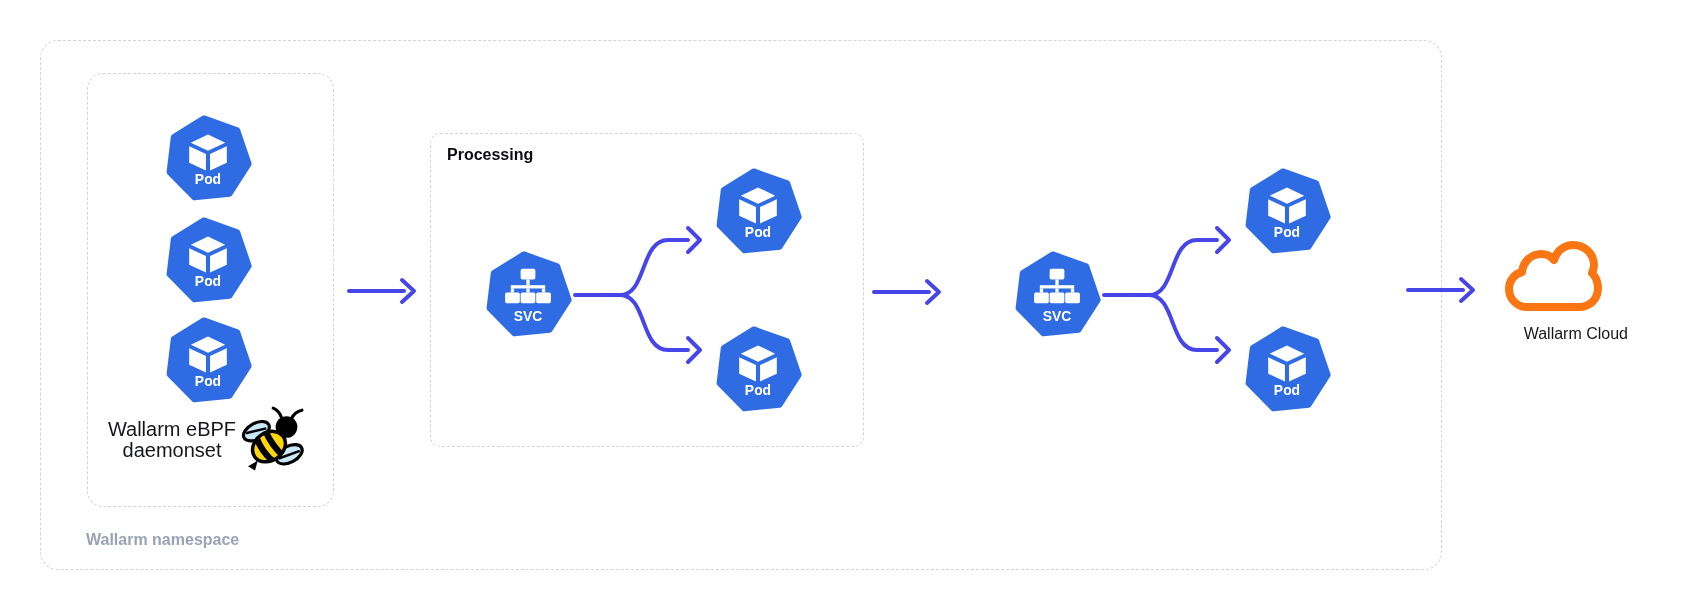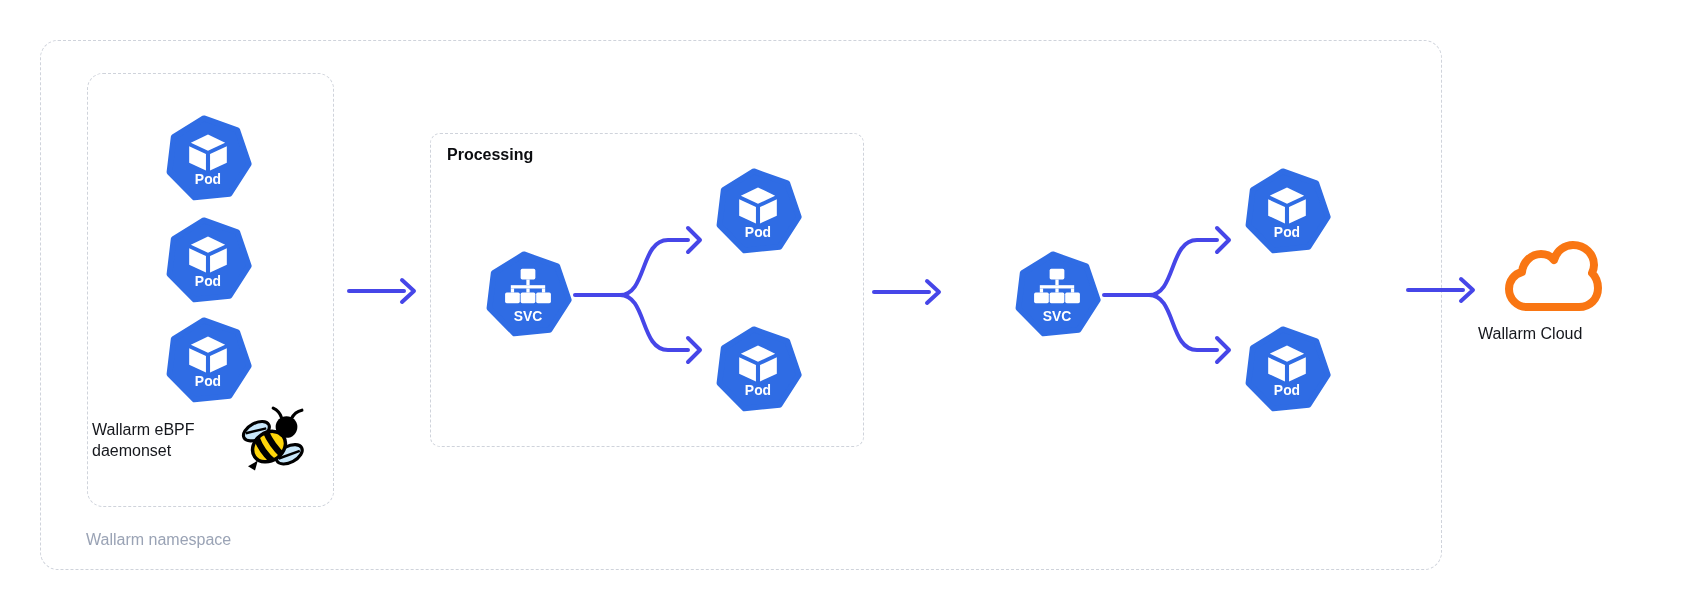--- a/index.html
+++ b/index.html
@@ -6,29 +6,29 @@
   #canvas{
     position:relative;width:1690px;height:616px;background:#ffffff;overflow:hidden;
     font-family:"Liberation Sans",sans-serif;
   }
   .dashbox{position:absolute;border:1.5px dashed #cfd3db;background:transparent;}
   .outer{left:40px;top:40px;width:1400px;height:528px;border-radius:18px;}
   .inner{left:87px;top:73px;width:245px;height:432px;border-radius:16px;}
   .proc{left:430px;top:133px;width:432px;height:312px;border-radius:10px;}
   .post{left:965px;top:133px;width:425px;height:312px;border-radius:10px;}
   .box-title{position:absolute;left:16px;top:12px;font-size:16px;font-weight:700;color:#0c0d10;}
-  .ns-label{position:absolute;left:45px;top:490px;font-size:16px;font-weight:400;color:#9aa3b5;}
+  .ns-label{position:absolute;left:45px;top:490px;font-size:16px;font-weight:700;color:#9aa3b5;}
   .abs{position:absolute;}
   .hep{fill:#2f6ce4;stroke:#2f6ce4;stroke-width:7;stroke-linejoin:round;}
   .icon-white{fill:#ffffff;}
   .hepta text{font-family:"Liberation Sans",sans-serif;font-weight:700;font-size:17px;fill:#ffffff;text-anchor:middle;}
   .flow{stroke:#4646e8;stroke-width:4;fill:none;stroke-linecap:round;stroke-linejoin:round;}
-  .ds-label{position:absolute;left:92px;top:419px;width:160px;text-align:left;
-    font-size:16px;line-height:21px;font-weight:500;color:#15171c;}
-  .cloud-label{position:absolute;left:1478px;top:325px;width:150px;text-align:left;
+  .ds-label{position:absolute;left:92px;top:419px;width:160px;text-align:center;
+    font-size:20px;line-height:21px;font-weight:500;color:#15171c;}
+  .cloud-label{position:absolute;left:1478px;top:325px;width:150px;text-align:right;
     font-size:16px;font-weight:500;color:#15171c;}
   .beewing{fill:#c9e8fb;stroke:#000;stroke-width:4.5;}
   .beeline{stroke:#000;stroke-width:3.5;}
 </style>
 </head>
 <body>
 
 <div id="canvas">
 
   <div class="dashbox outer">

